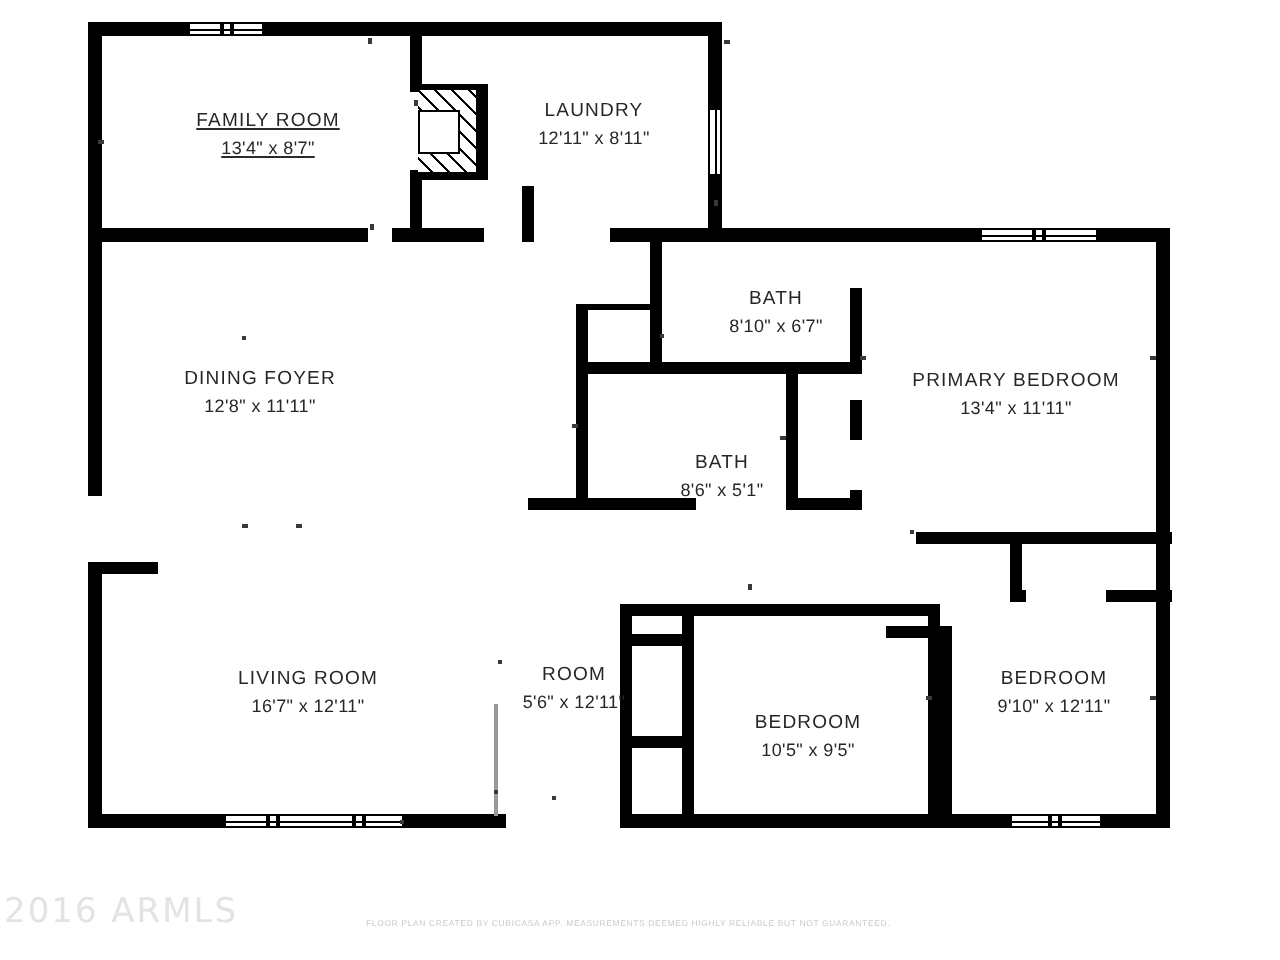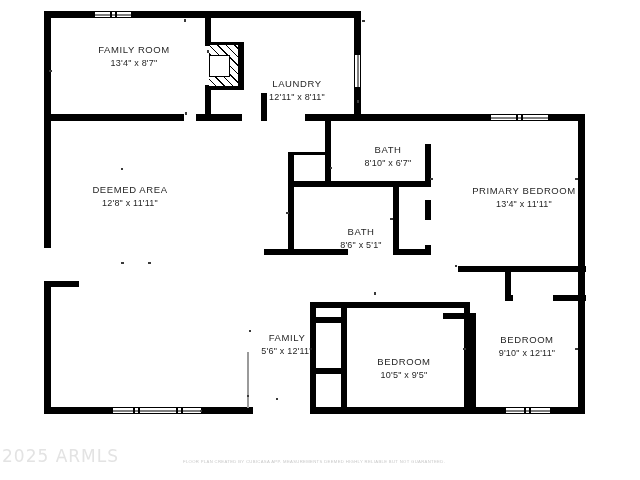--- a/index.html
+++ b/index.html
@@ -241,64 +241,68 @@
   <div class="tick" style="left:463px; top:348px; width:3px; height:2px;"></div>
   <div class="tick" style="left:575px; top:178px; width:3px; height:2px;"></div>
   <div class="tick" style="left:575px; top:348px; width:3px; height:2px;"></div>
   <div class="tick" style="left:430px; top:178px; width:3px; height:2px;"></div>
   <div class="tick" style="left:390px; top:218px; width:3px; height:2px;"></div>
   <div class="tick" style="left:374px; top:292px; width:2px; height:3px;"></div>
   <div class="tick" style="left:286px; top:212px; width:3px; height:2px;"></div>
   <div class="tick" style="left:330px; top:167px; width:2px; height:2px;"></div>
   <div class="tick" style="left:455px; top:265px; width:2px; height:2px;"></div>
 
-  <div class="room" style="left:134px; top:43px;">
+  <div class="room" style="left:134px; top:54px;text-decoration:underline;">
     <span class="rname">FAMILY ROOM</span>
     <span class="rdim">13'4" x 8'7"</span>
   </div>
 
-  <div class="room" style="left:297px; top:49px;margin-top:28px;">
+  <div class="room" style="left:297px; top:49px;">
     <span class="rname">LAUNDRY</span>
     <span class="rdim">12'11" x 8'11"</span>
   </div>
 
   <div class="room" style="left:130px; top:183px;">
-    <span class="rname">DEEMED AREA</span>
+    <span class="rname">DINING FOYER</span>
     <span class="rdim">12'8" x 11'11"</span>
   </div>
 
 
   <div class="room" style="left:388px; top:143px;">
     <span class="rname">BATH</span>
     <span class="rdim">8'10" x 6'7"</span>
   </div>
 
-  <div class="room" style="left:508px; top:184px;margin-left:16px;">
+  <div class="room" style="left:508px; top:184px;">
     <span class="rname">PRIMARY BEDROOM</span>
     <span class="rdim">13'4" x 11'11"</span>
   </div>
 
   <div class="room" style="left:361px; top:225px;">
     <span class="rname">BATH</span>
     <span class="rdim">8'6" x 5'1"</span>
   </div>
 
 
+  <div class="room" style="left:154px; top:333px;">
+    <span class="rname">LIVING ROOM</span>
+    <span class="rdim">16'7" x 12'11"</span>
+  </div>
 
   <div class="room" style="left:287px; top:331px;">
-    <span class="rname">FAMILY</span>
+    <span class="rname">ROOM</span>
     <span class="rdim">5'6" x 12'11"</span>
   </div>
 
   <div class="room" style="left:404px; top:355px;">
     <span class="rname">BEDROOM</span>
     <span class="rdim">10'5" x 9'5"</span>
   </div>
 
   <div class="room" style="left:527px; top:333px;">
     <span class="rname">BEDROOM</span>
     <span class="rdim">9'10" x 12'11"</span>
   </div>
 
-  <div id="watermark">2025 ARMLS</div>
+  <div id="watermark">2016 ARMLS</div>
   <div id="footer-note">FLOOR PLAN CREATED BY CUBICASA APP. MEASUREMENTS DEEMED HIGHLY RELIABLE BUT NOT GUARANTEED.</div>
 
 </div>
 
 </body></html>

